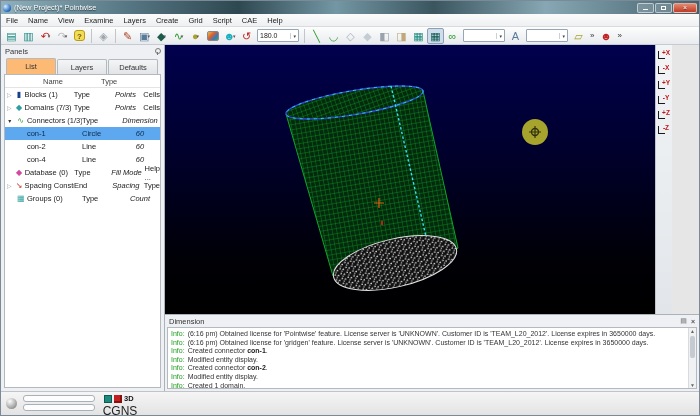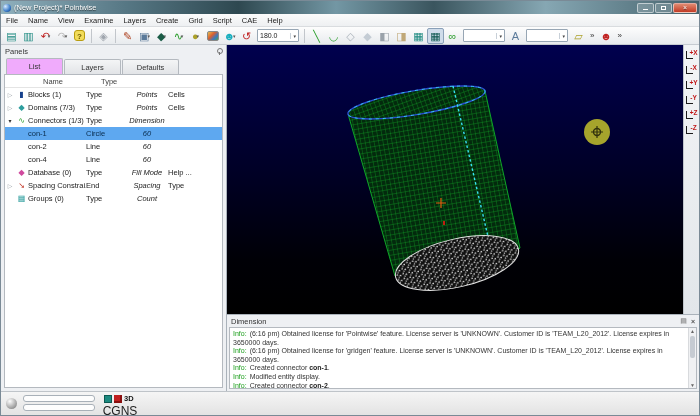--- a/index.html
+++ b/index.html
@@ -41,32 +41,32 @@
   .tb-combo { width:42px; height:13px; border:1px solid #97a6b4; background:#fff; border-radius:1px;
     display:inline-flex; align-items:center; font-size:7px; color:#222; margin:0 2px; }
   .tb-combo .cv { flex:1; padding-left:2px; }
   .tb-combo .ca { font-size:5px; color:#444; padding:0 2px; border-left:1px solid #c8d0d8; }
   .tb-chev { font-size:8px; color:#333; padding:0 3px; }
 
   
   .main { flex:1; display:flex; min-height:0; }
 
   
-  .left-panel { width:226px; background:#eef0f3; border-right:1px solid #aab2ba; display:flex; flex-direction:column; }
+  .left-panel { width:164px; background:#eef0f3; border-right:1px solid #aab2ba; display:flex; flex-direction:column; }
   .panel-header { height:13px; display:flex; align-items:center; justify-content:space-between;
     padding:0 4px; font-size:7.5px; color:#333; }
   .pin-icon { width:7px; height:7px; position:relative; }
   .pin-icon::before { content:""; position:absolute; top:0; left:2px; width:4px; height:4px;
     border:1px solid #777; border-radius:50%; }
   .pin-icon::after { content:""; position:absolute; top:4px; left:4px; width:1px; height:3px; background:#777; }
   .tabs { display:flex; padding:0 5px; height:16px; align-items:flex-end; }
   .tab { width:57px; height:15px; border:1px solid #b4b9bf; border-bottom:none; border-radius:2px 2px 0 0;
     background:linear-gradient(#f4f5f6,#e2e4e7); font-size:7.5px; color:#333;
     display:flex; align-items:center; justify-content:center; margin-right:1px; }
-  .tab.active { background:#f0abfc; height:16px; position:relative; z-index:2; }
+  .tab.active { background:#fdba74; height:16px; position:relative; z-index:2; }
   .list-box { flex:1; margin:0 3px 3px 3px; background:#fff; border:1px solid #b4b9bf; border-top:1px solid #b4b9bf;
     overflow:hidden; font-size:7.5px; color:#222; }
   .list-head { display:flex; height:13px; align-items:center; border-bottom:1px solid #e4e4e4; color:#444; }
   .lh-name { width:96px; text-align:center; }
   .lh-type { width:40px; text-align:left; }
   .trow { display:flex; height:13px; align-items:center; }
   .trow .exp { width:10px; text-align:center; font-size:6px; color:#9aa0a6; }
   .trow .exp.open { color:#333; }
   .trow .ticon { width:13px; text-align:center; font-style:normal; font-size:8px; line-height:13px; }
   .trow .tname { width:58px; overflow:hidden; white-space:nowrap; }

